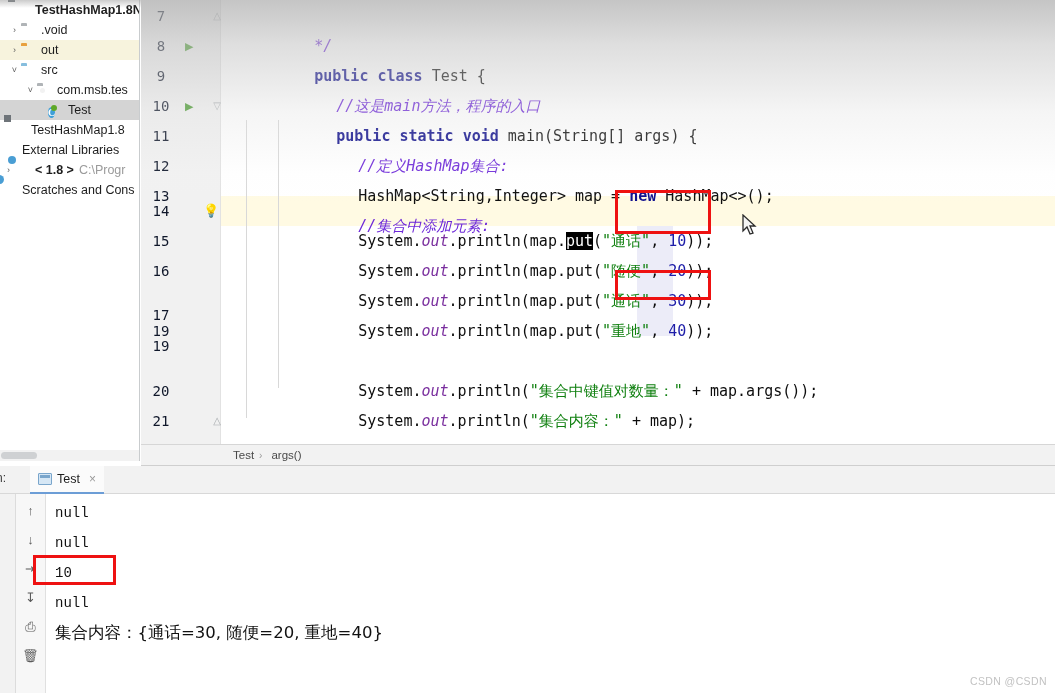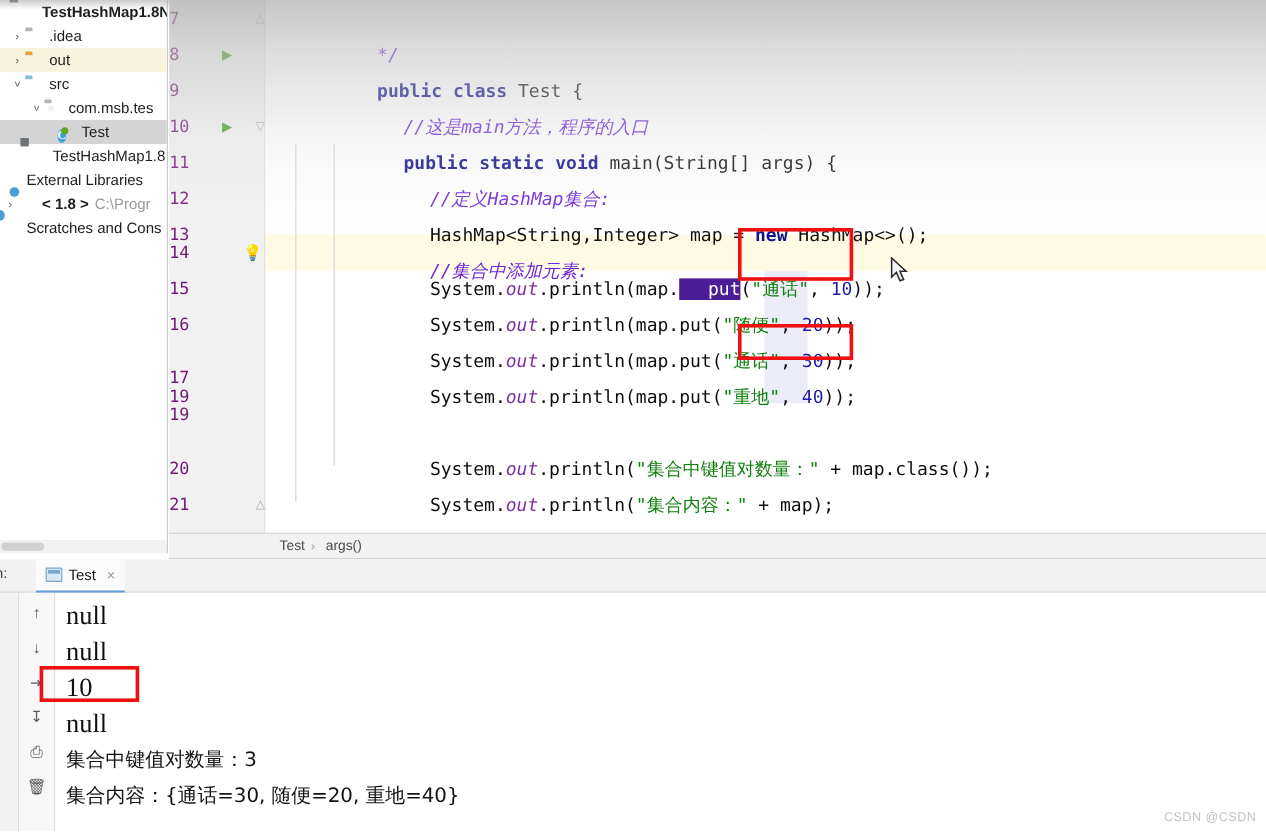--- a/index.html
+++ b/index.html
@@ -82,23 +82,23 @@
   }
   #gutter {
     position:absolute; left:0; top:0; width:48px; height:450px;
     background:#f1f1f1;
   }
   #gutter-icons {
     position:absolute; left:48px; top:0; width:32px; height:450px;
     background:#f1f1f1; border-right:1px solid #e2e2e2;
   }
   .ln {
-    position:absolute; left:0; width:40px; text-align:left;
+    position:absolute; left:0; width:40px; text-align:center;
     font-family:"DejaVu Sans Mono", monospace; font-size:14px;
-    color:#701a75; height:30px; line-height:30px;
+    color:#0f172a; height:30px; line-height:30px;
   }
   .run-marker {
     position:absolute; left:44px; width:14px; height:30px;
     line-height:30px; color:#4a9a30; font-size:11px;
   }
   .fold {
     position:absolute; left:70px; width:12px; height:30px;
     line-height:30px; text-align:center; color:#a9adb0; font-size:10px;
   }
   .bulb {
@@ -116,21 +116,21 @@
   }
   .hl-gutter { position:absolute; left:0; width:48px; height:30px; background:#f5f0d8;}
   .indent-guide{ position:absolute; width:1px; background:#d8d8d8; }
 
   .kw   { color:#0d0d8c; font-weight:bold; }
   .cm   { color:#6d28d9; font-style:italic; }
   .str  { color:#108010; }
   .num  { color:#1d1da8; }
   .fld  { color:#7a2f9e; font-style:italic; }
   .pln  { color:#0d0d0d; }
-  .sel-put { background:#4c1d95; color:#ffffff;padding-left:24px; }
+  .sel-put { background:#000000; color:#ffffff; }
   .col-hl { position:absolute; background:#dcdcf2; }
 
   
   #top-fade {
     position:absolute; left:141px; top:0; width:914px; height:205px;
     background: linear-gradient(to bottom, rgba(175,175,175,0.72) 0%,
                 rgba(196,196,196,0.55) 22%, rgba(222,222,222,0.30) 55%,
                 rgba(244,244,244,0.08) 85%, rgba(255,255,255,0) 100%);
     pointer-events:none;
   }
@@ -185,21 +185,21 @@
     display:flex; flex-direction:column; align-items:center; padding-top:8px; gap:11px;
   }
   .tb-btn { width:18px;height:18px; color:#5a5a5a; font-size:13px;
             line-height:18px; text-align:center; }
   #console-out {
     position:absolute; left:47px; top:28px; right:0; height:199px;
     background:#ffffff; padding-top:4px;
   }
   .out-line {
     height:30px; line-height:30px; padding-left:8px;
-    font-family:Liberation Serif, serif; font-size:22px; color:#111;
+    font-family:Liberation Mono, monospace; font-size:14px; color:#111;
   }
   .out-line.cjk { font-family:"DejaVu Sans", sans-serif; font-size:16.5px; }
 
   
   .redbox { position:absolute; border:3px solid #ee1111; pointer-events:none; }
 
   
   #watermark {
     position:absolute; right:8px; bottom:6px;
     font-size:10.5px; color:#c2c2c2; letter-spacing:0.4px;
@@ -213,21 +213,21 @@
   <div id="project-panel">
     <div class="tree-row" style="padding-left:2px">
       <span class="arrow none">›</span>
       <span class="ic"><span class="mod-ic"></span></span>
       <span class="tree-label bold">TestHashMap1.8Ne</span>
     </div>
 
     <div class="tree-row" style="padding-left:8px">
       <span class="arrow">›</span>
       <span class="ic"><span class="folder gray"></span></span>
-      <span class="tree-label">.idea</span>
+      <span class="tree-label">.void</span>
     </div>
 
     <div class="tree-row warm" style="padding-left:8px">
       <span class="arrow">›</span>
       <span class="ic"><span class="folder orange"></span></span>
       <span class="tree-label">out</span>
     </div>
 
     <div class="tree-row" style="padding-left:8px">
       <span class="arrow">˅</span>
@@ -239,21 +239,21 @@
       <span class="arrow">˅</span>
       <span class="ic"><span class="folder pkg"></span></span>
       <span class="tree-label">com.msb.tes</span>
     </div>
 
     <div class="tree-row sel" style="padding-left:48px">
       <span class="ic"><span class="cls-ic">C</span></span>
       <span class="tree-label">Test</span>
     </div>
 
-    <div class="tree-row" style="padding-left:24px">
+    <div class="tree-row" style="padding-left:11px">
       <span class="ic"><span class="mod-ic"></span></span>
       <span class="tree-label">TestHashMap1.8</span>
     </div>
 
     <div class="tree-row" style="padding-left:2px">
       <span class="ic"><span class="lib-ic"></span></span>
       <span class="tree-label">External Libraries</span>
     </div>
 
     <div class="tree-row" style="padding-left:2px">
@@ -349,21 +349,21 @@
 
       <div class="cl" style="top:256px; left:64px;">
         <span class="pln">System.</span><span class="fld">out</span><span class="pln">.println(</span><span class="pln">map.put</span><span class="pln">(</span><span class="str">"通话"</span><span class="pln">, </span><span class="num">30</span><span class="pln">));</span>
       </div>
 
       <div class="cl" style="top:286px; left:64px;">
         <span class="pln">System.</span><span class="fld">out</span><span class="pln">.println(</span><span class="pln">map.put</span><span class="pln">(</span><span class="str">"重地"</span><span class="pln">, </span><span class="num">40</span><span class="pln">));</span>
       </div>
 
       <div class="cl" style="top:346px; left:64px;">
-        <span class="pln">System.</span><span class="fld">out</span><span class="pln">.println(</span><span class="str">"集合中键值对数量："</span><span class="pln"> + map.class());</span>
+        <span class="pln">System.</span><span class="fld">out</span><span class="pln">.println(</span><span class="str">"集合中键值对数量："</span><span class="pln"> + map.args());</span>
       </div>
 
       <div class="cl" style="top:376px; left:64px;">
         <span class="pln">System.</span><span class="fld">out</span><span class="pln">.println(</span><span class="str">"集合内容："</span><span class="pln"> + map);</span>
       </div>
 
       <div class="cl" style="top:406px; left:42px;">
         <span class="pln">}</span>
       </div>
     </div>
@@ -401,21 +401,20 @@
       <div class="tb-btn">↧</div>
       <div class="tb-btn">⎙</div>
       <div class="tb-btn">🗑</div>
     </div>
 
     <div id="console-out">
       <div class="out-line">null</div>
       <div class="out-line">null</div>
       <div class="out-line">10</div>
       <div class="out-line">null</div>
-      <div class="out-line cjk">集合中键值对数量：3</div>
       <div class="out-line cjk">集合内容：{通话=30, 随便=20, 重地=40}</div>
     </div>
   </div>
 
   <div class="redbox" style="left:615px; top:190px; width:96px;  height:44px;"></div>
   <div class="redbox" style="left:615px; top:270px; width:96px;  height:30px;"></div>
   <div class="redbox" style="left:33px;  top:555px; width:83px;  height:30px;"></div>
 
   <div id="watermark">CSDN @CSDN</div>
 </div>

